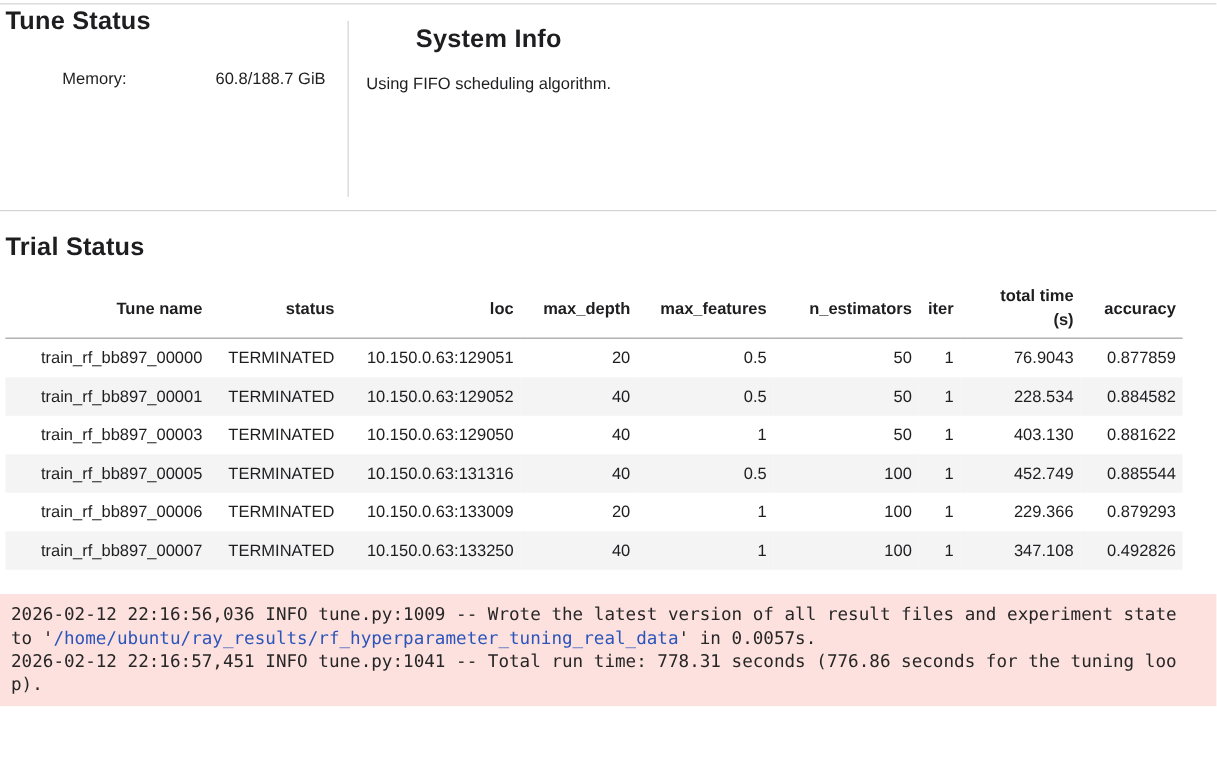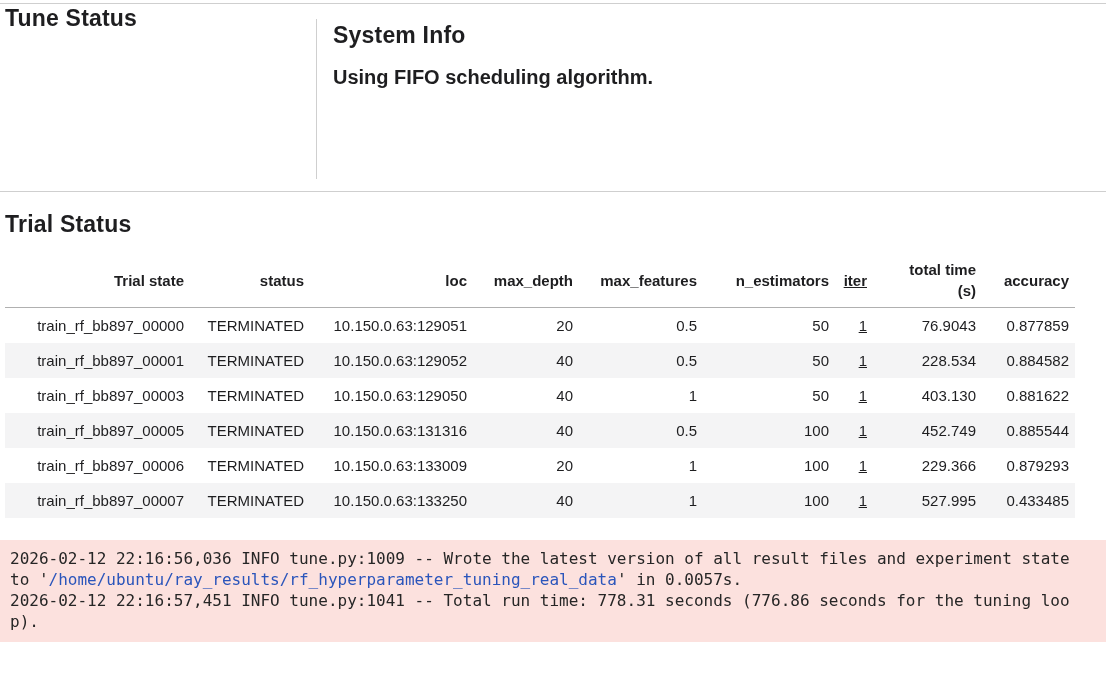--- a/index.html
+++ b/index.html
@@ -29,43 +29,43 @@
   .tune-status{width:296px;flex:0 0 auto;}
   .tune-status h3{}
   .kv-table{
     border-collapse:collapse;table-layout:fixed;width:296px;
     margin-top:23px;font-size:15px;
   }
   .kv-table th{width:115px;font-weight:400;text-align:right;padding:8px 5px;line-height:18px;}
   .kv-table td{width:181px;text-align:right;padding:8px 5px;line-height:18px;}
   .kv-table tr:nth-child(even){background:var(--stripe);}
   .v-divider{width:1px;background:var(--rule);height:160px;margin:15px 0 0 15px;flex:0 0 auto;}
-  .system-info{padding-left:16px;}
+  .system-info{padding-left:16px;text-align:center;}
   .system-info h3{margin-top:17px;}
-  .system-info p{font-size:20px;line-height:28px;margin-top:0;font-weight:bold;}
+  .system-info p{font-size:15px;line-height:28px;margin-top:0;}
   .system-info p:first-of-type{margin-top:14px;}
   h3.trial-title{margin:18px 16px 0 5px;}
   .trial-table{
     border-collapse:collapse;table-layout:fixed;width:1070px;
     margin:15px 0 0 5px;font-size:15px;
   }
   .trial-table th{
     font-weight:700;padding:6px 6px;line-height:21px;vertical-align:middle;
     white-space:pre-line;
   }
   .trial-table thead tr{border-bottom:1px solid var(--head-rule);}
   .trial-table td{padding:0 6px;height:35px;line-height:19px;vertical-align:middle;}
   .trial-table tbody tr:nth-child(even){background:var(--stripe);}
   .trial-table th:nth-child(1),.trial-table td:nth-child(1){width:185px;}
   .trial-table th:nth-child(2),.trial-table td:nth-child(2){width:120px;}
   .trial-table th:nth-child(3),.trial-table td:nth-child(3){width:163px;}
   .trial-table th:nth-child(4),.trial-table td:nth-child(4){width:106px;}
   .trial-table th:nth-child(5),.trial-table td:nth-child(5){width:124px;}
   .trial-table th:nth-child(6),.trial-table td:nth-child(6){width:132px;}
-  .trial-table th:nth-child(7),.trial-table td:nth-child(7){width:38px;text-decoration:underline;}
+  .trial-table th:nth-child(7),.trial-table td:nth-child(7){width:38px;}
   .trial-table th:nth-child(8),.trial-table td:nth-child(8){width:109px;margin-top:27px;}
   .trial-table th:nth-child(9),.trial-table td:nth-child(9){width:93px;}
   .align-right{text-align:right;}
   .log-block{
     margin-top:22px;background:var(--log-bg);color:var(--log-text);
     font-family:"DejaVu Sans Mono","Liberation Mono",monospace;
     font-size:16px;line-height:21px;
     padding:8px 10px 10px 10px;min-height:94px;
     white-space:pre;overflow:hidden;
   }
@@ -76,38 +76,42 @@
 <body>
 
 <div class="page">
   <hr class="rule top-rule">
 
   <div class="top-section">
     <div class="tune-status">
       <h3 class="section-title">Tune Status</h3>
       <table class="kv-table">
         <tbody id="tune-rows">
+            <tr>
+              <th>Memory:</th>
+              <td>60.8/188.7 GiB</td>
+            </tr>
           </tbody>
       </table>
     </div>
     <div class="v-divider"></div>
     <div class="system-info">
       <h3 class="section-title">System Info</h3>
       <p>Using FIFO scheduling algorithm.</p>
     </div>
   </div>
 
   <hr class="rule mid-rule">
 
   <h3 class="section-title trial-title">Trial Status</h3>
 
   <table class="trial-table">
     <thead>
       <tr id="trial-head">
-          <th class="align-right">Trial state</th>
+          <th class="align-right">Tune name</th>
           <th class="align-right">status</th>
           <th class="align-right">loc</th>
           <th class="align-right">max_depth</th>
           <th class="align-right">max_features</th>
           <th class="align-right">n_estimators</th>
           <th class="align-right">iter</th>
           <th class="align-right">total time
 (s)</th>
           <th class="align-right">accuracy</th>
         </tr>
@@ -169,20 +173,20 @@
           <td class="align-right">0.879293</td>
         </tr>
         <tr>
           <td class="align-right">train_rf_bb897_00007</td>
           <td class="align-right">TERMINATED</td>
           <td class="align-right">10.150.0.63:133250</td>
           <td class="align-right">40</td>
           <td class="align-right">1</td>
           <td class="align-right">100</td>
           <td class="align-right">1</td>
-          <td class="align-right">527.995</td>
-          <td class="align-right">0.433485</td>
+          <td class="align-right">347.108</td>
+          <td class="align-right">0.492826</td>
         </tr>
       </tbody>
   </table>
 
   <div class="log-block" id="log-block"><div class="log-line"><span>2026-02-12 22:16:56,036 INFO tune.py:1009 -- Wrote the latest version of all result files and experiment state</span></div><div class="log-line"><span>to '</span><span class="log-path">/home/ubuntu/ray_results/rf_hyperparameter_tuning_real_data</span><span>' in 0.0057s.</span></div><div class="log-line"><span>2026-02-12 22:16:57,451 INFO tune.py:1041 -- Total run time: 778.31 seconds (776.86 seconds for the tuning loo</span></div><div class="log-line"><span>p).</span></div></div>
 </div>
 
 </body></html>

